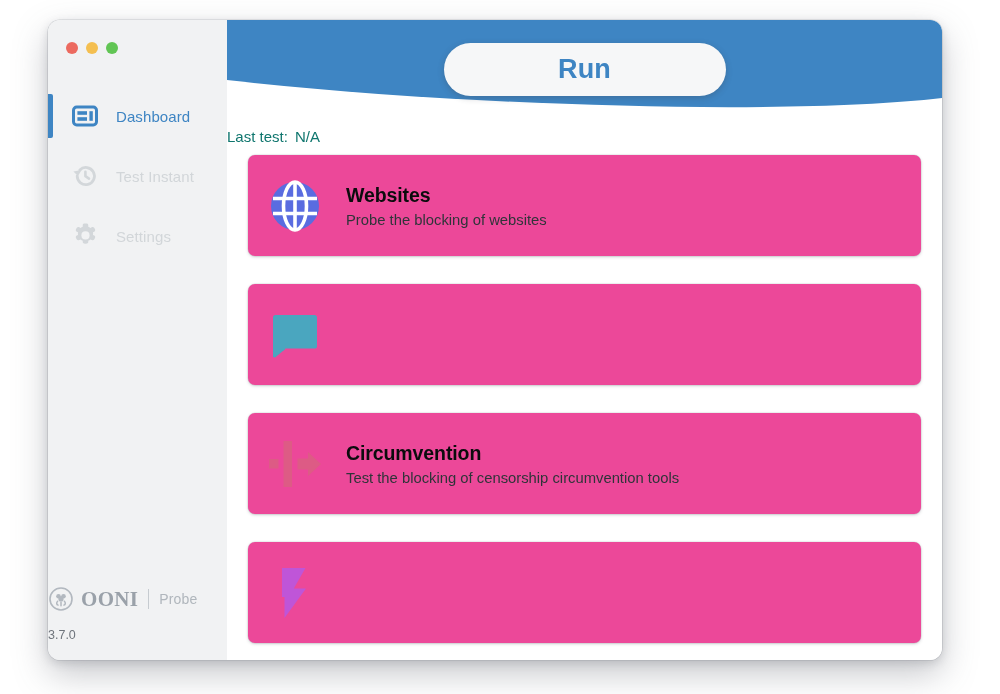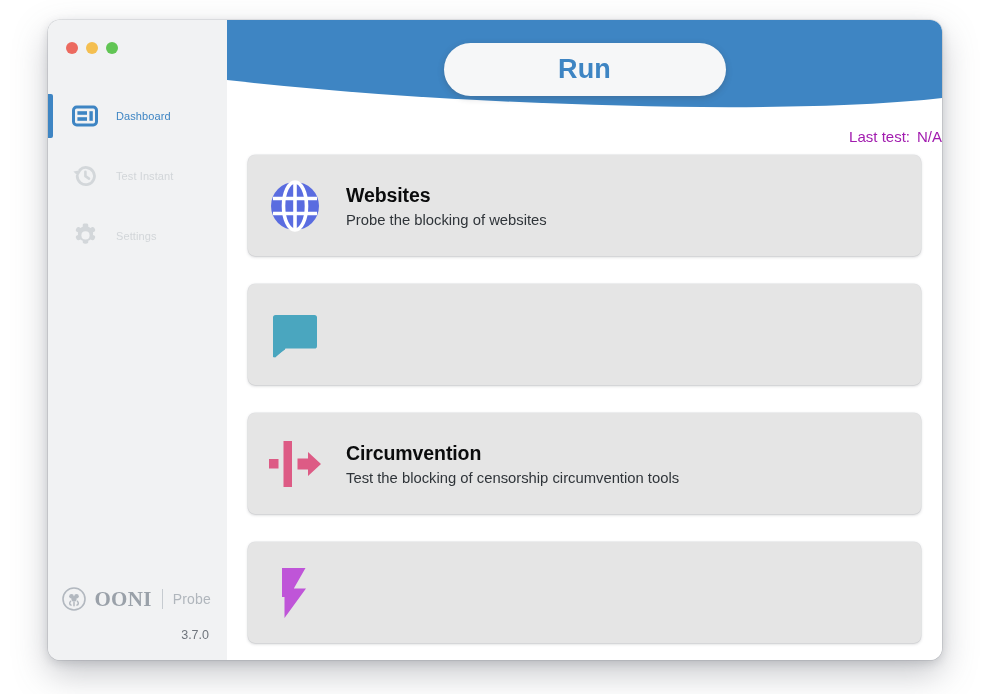--- a/index.html
+++ b/index.html
@@ -91,34 +91,33 @@
   }
   .nav-icon {
     width: 30px;
     height: 30px;
     display: flex;
     align-items: center;
     justify-content: center;
     flex: 0 0 30px;
   }
   .nav-label {
-    font-size: 11px;
+    font-size: 15px;
     letter-spacing: 0.1px;
     text-align: right;
   }
   .nav-item.active .nav-label { color: #3e85c3; }
   .nav-item.inactive .nav-label { color: #d2d6d9; }
 
   
   .sidebar-footer {
     margin-top: auto;
     padding: 0 16px 18px 0;
     display: flex;
     flex-direction: column;
-    align-items: flex-end;
   }
   .logo-row {
     display: flex;
     align-items: center;
     gap: 7px;
   }
   .logo-mark { width: 26px; height: 26px; display:block; }
   .logo-ooni {
     font-family: "Liberation Serif", serif;
     font-weight: bold;
@@ -185,40 +184,40 @@
     font-weight: bold;
     color: #3e85c3;
     letter-spacing: 0.2px;
   }
 
   #last-test {
     position: absolute;
     top: 108px;
     left: 0;
     width: 100%;
-    text-align: right;
+    text-align: left;
     font-size: 15px;
-    color: #a21caf;
+    color: #0f766e;
   }
   #last-test .lt-value { margin-left: 7px; }
 
   
   #cards {
     position: absolute;
     top: 135px;
     left: 0;
     right: 0;
     bottom: 0;
     padding: 0 21px;
     display: flex;
     flex-direction: column;
     gap: 28px;
   }
   .card {
-    background: #e5e5e5;
+    background: #ec4899;
     border-radius: 7px;
     height: 101px;
     display: flex;
     align-items: center;
     padding-left: 18px;
     gap: 22px;
     box-shadow: 0 1px 3px rgba(60,65,75,0.26),
                 0 0 0 0.5px rgba(150,155,162,0.22);
     cursor: pointer;
     box-sizing: border-box;

